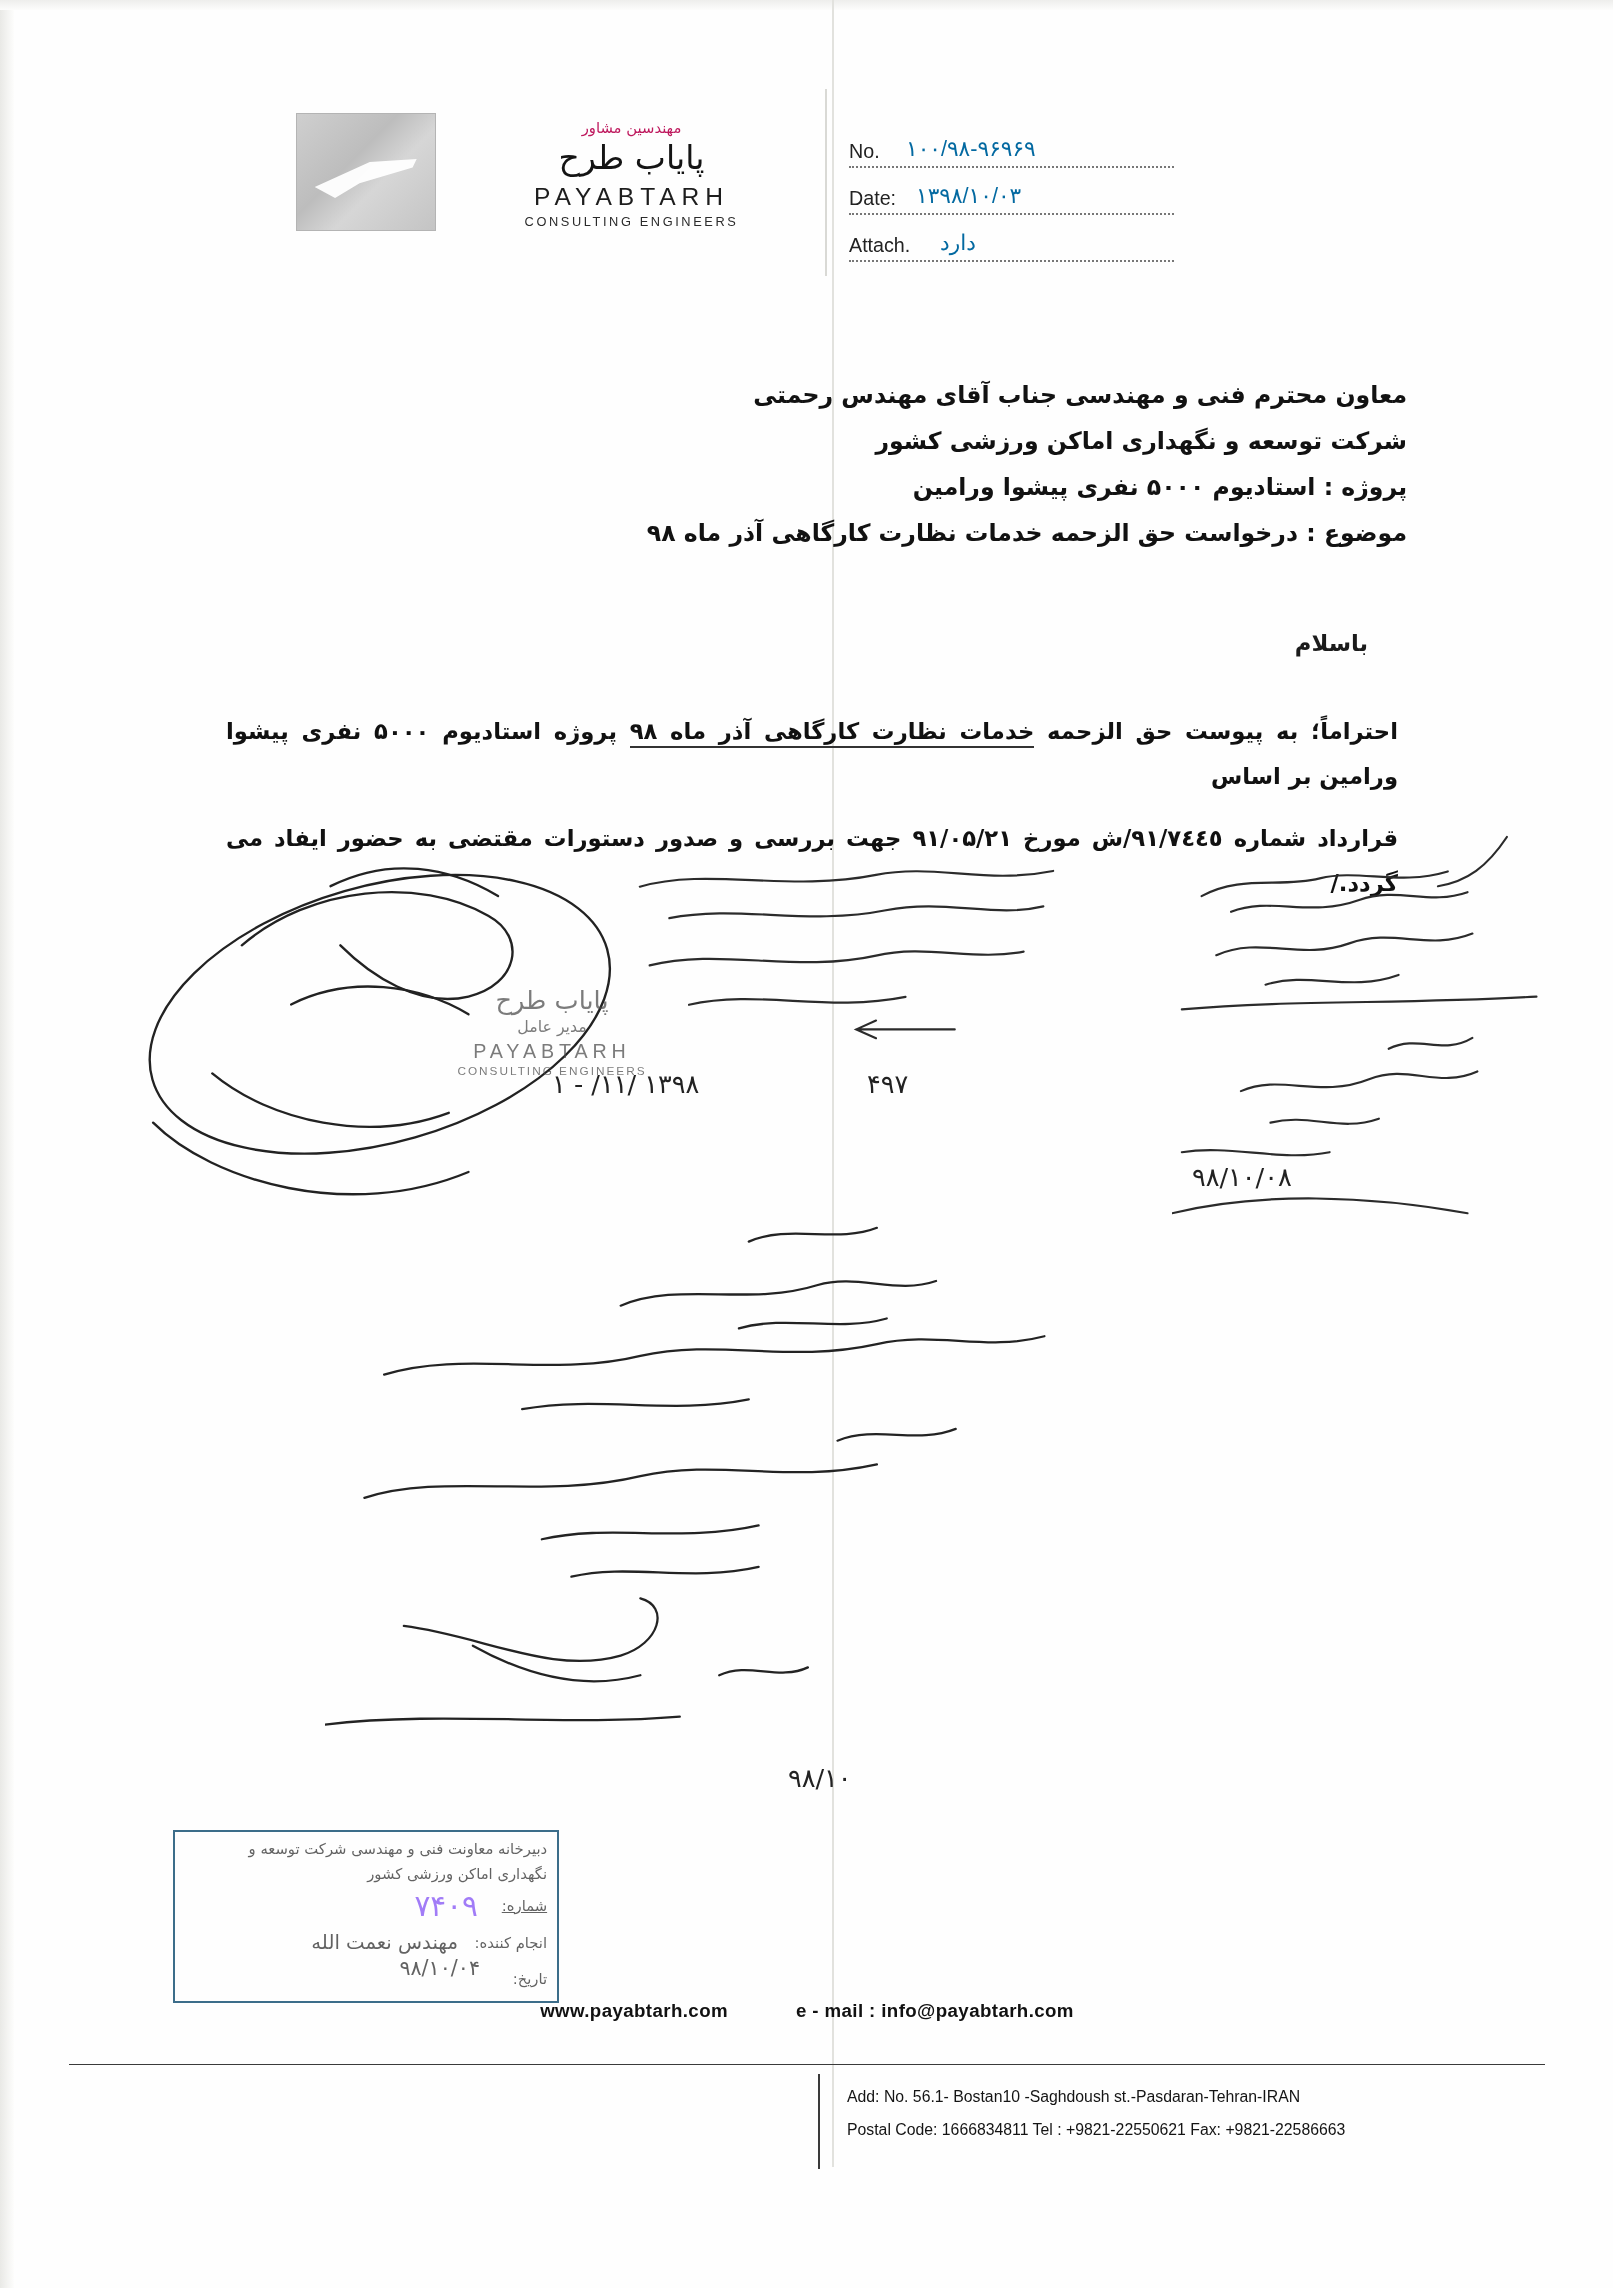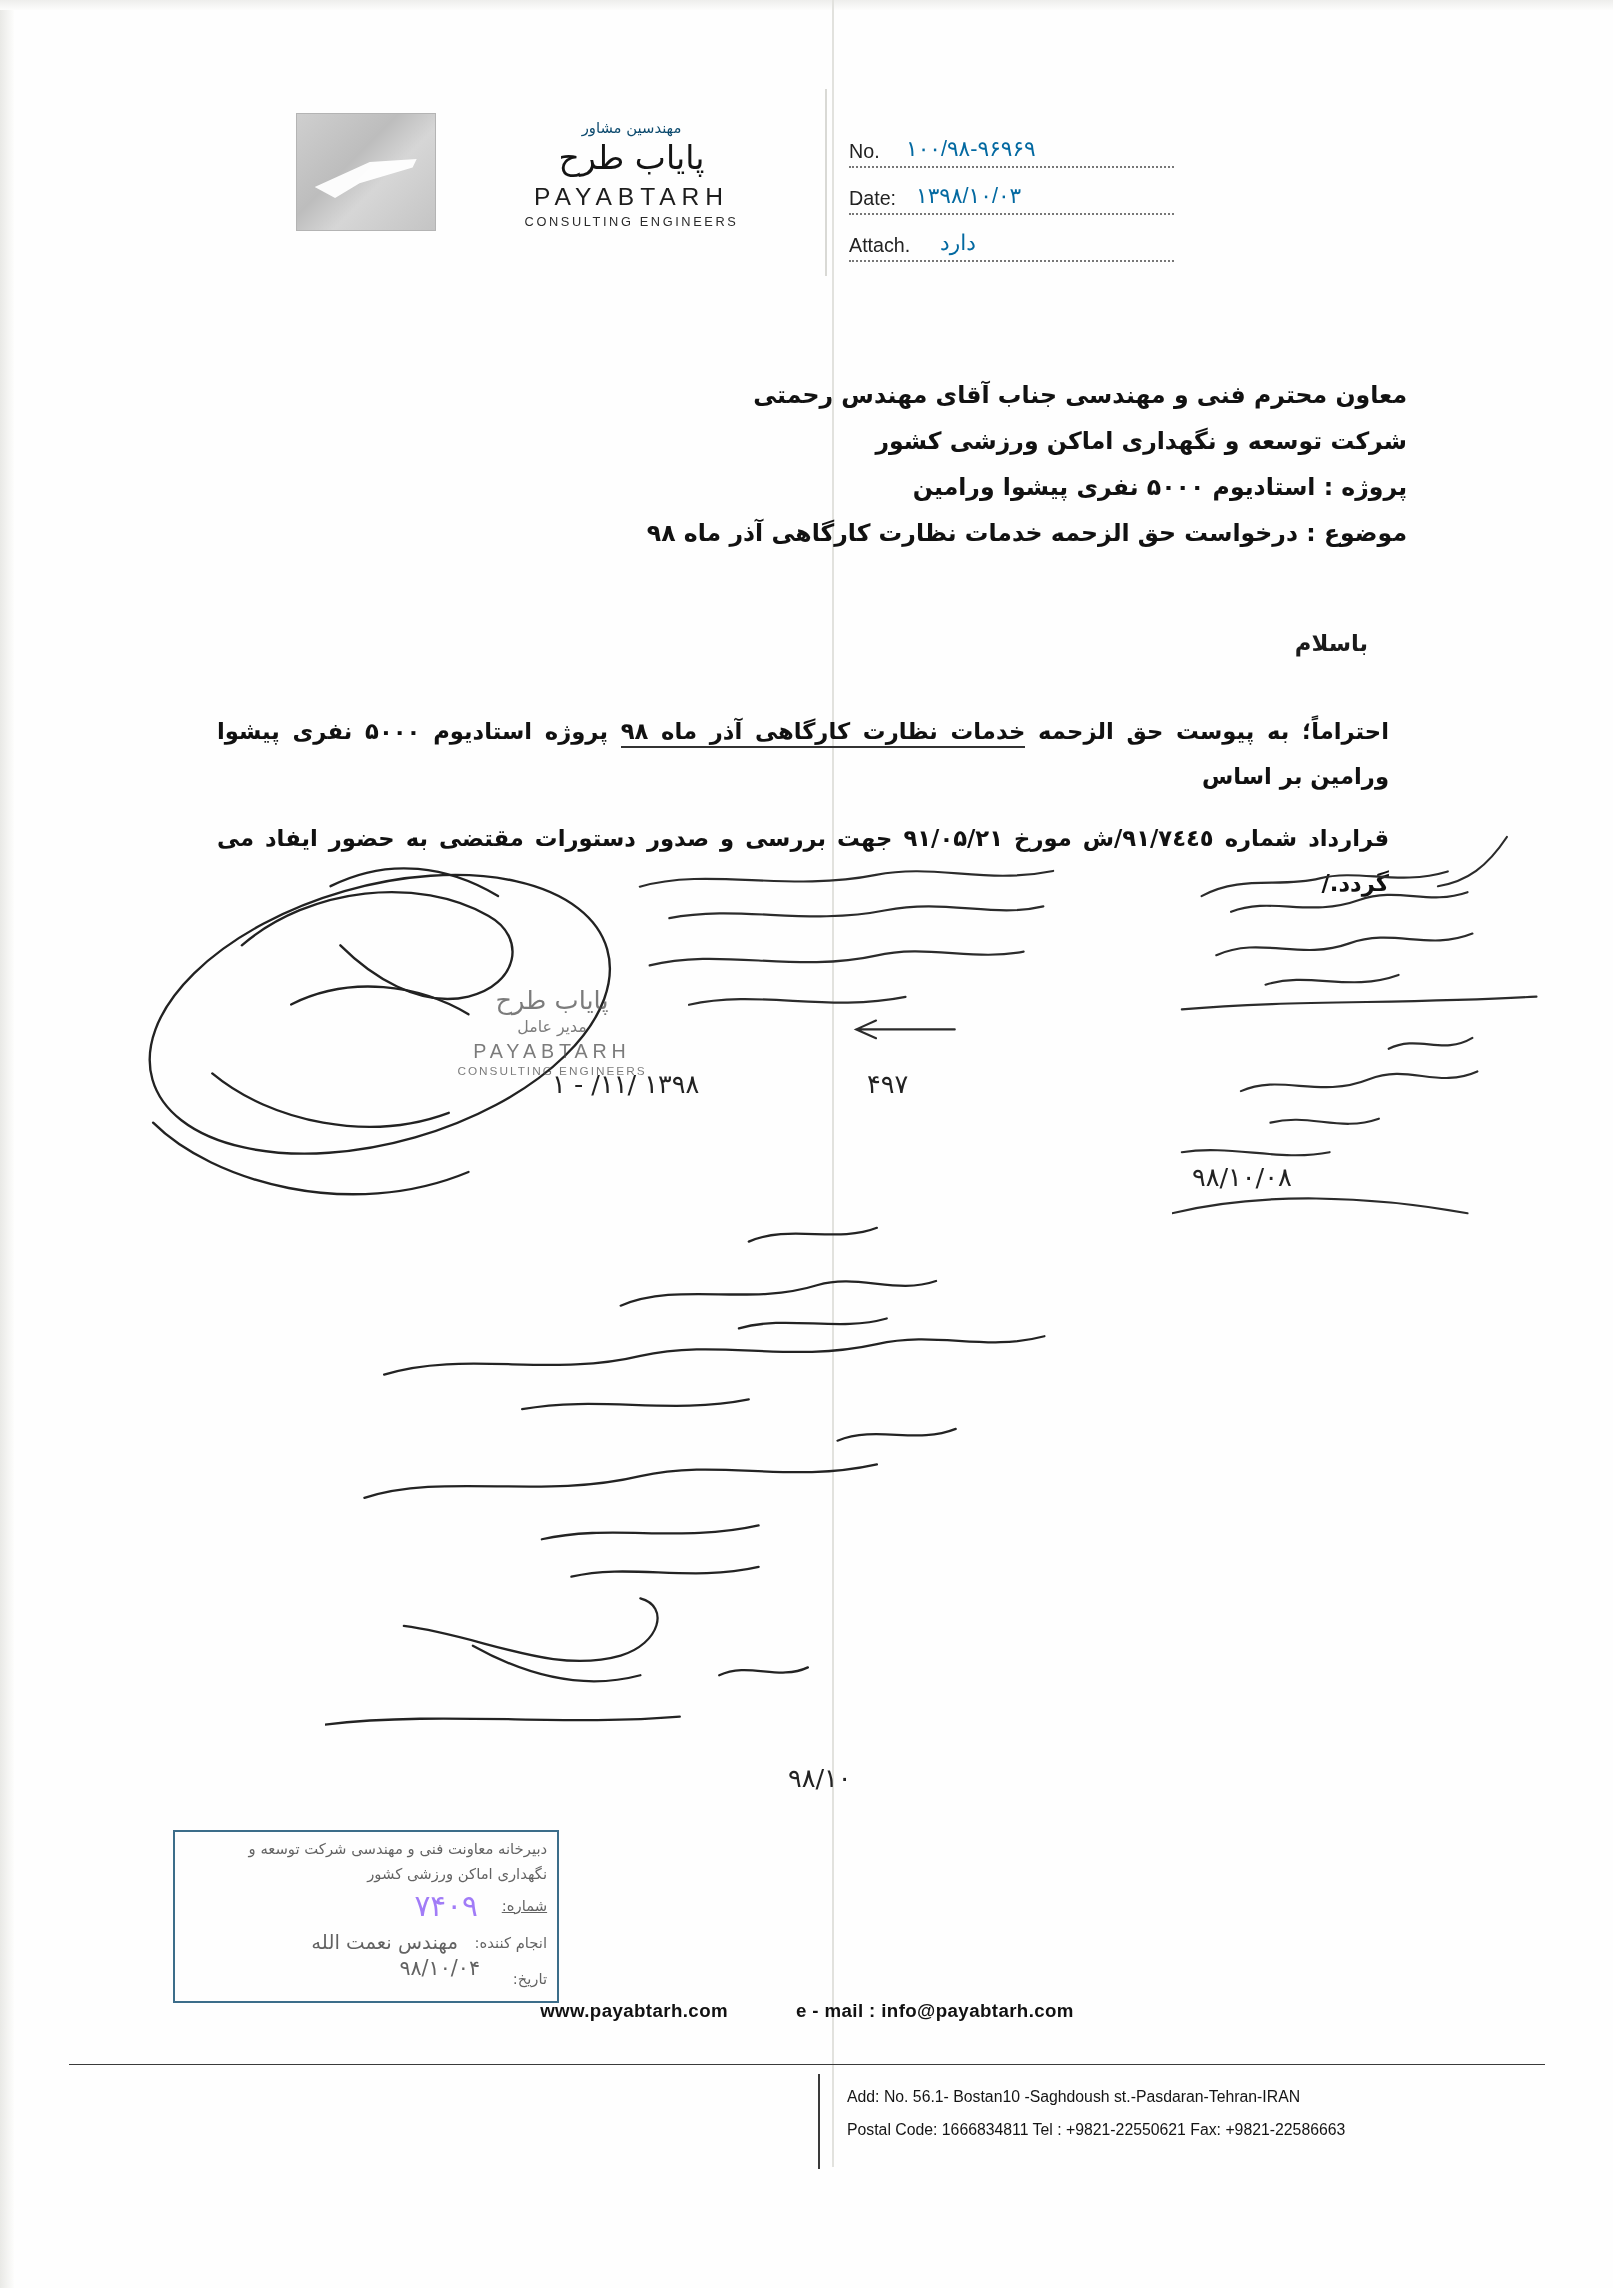--- a/index.html
+++ b/index.html
@@ -28,21 +28,21 @@
       linear-gradient(135deg,#cfcfcf 0%,#bdbdbd 40%,#d6d6d6 60%,#c4c4c4 100%);
     border:1px solid #b4b4b4;
   }
   .logo-swoosh{
     position:absolute;left:17.7px;top:45px;width:102px;height:39px;
     background:#fff;
     clip-path:polygon(0% 72%, 54% 8%, 100% 0%, 96% 22%, 44% 62%, 20% 100%);
     opacity:.95;
   }
   .brand{position:absolute;left:158px;top:5.9px;width:355px;text-align:center;}
-  .brand .fa-top{font-size:14.8px;color:#0c4a6e;letter-spacing:0px;direction:rtl;}
+  .brand .fa-top{font-size:14.8px;color:#be185d;letter-spacing:0px;direction:rtl;}
   .brand .fa-main{font-size:33px;color:#141414;margin-top:2px;direction:rtl;font-family:"DejaVu Sans",sans-serif;}
   .brand .en-main{font-size:24.6px;letter-spacing:5.9px;color:#1d1d1d;margin-top:5.9px;font-family:"Liberation Sans",sans-serif;}
   .brand .en-sub{font-size:12.8px;letter-spacing:2.6px;color:#2b2b2b;margin-top:3px;font-family:"Liberation Sans",sans-serif;}
 
   .head-divider{position:absolute;left:825px;top:89px;width:2px;height:187px;background:#d9d9d5;}
 
   
   .refblock{position:absolute;left:849px;top:136px;width:325px;font-family:"Liberation Sans",sans-serif;}
   .refrow{position:relative;height:47px;font-size:19.7px;color:#222;}
   .refrow .lbl{position:absolute;left:0;top:3.9px;}
@@ -51,21 +51,21 @@
   #ref-no .val{left:57px;}
   #ref-date .val{left:67px;}
   #ref-attach .val{left:91px;}
 
   
   .addressee{position:absolute;right:207px;top:372px;width:995px;text-align:right;direction:rtl;}
   .addressee div{font-size:23.6px;line-height:1.95;font-weight:bold;color:#121212;}
 
   .salutation{position:absolute;right:246px;top:630px;font-size:22.7px;direction:rtl;font-weight:bold;}
 
-  .body-text{position:absolute;right:225px;top:709px;width:1172px;direction:rtl;text-align:justify;}
+  .body-text{position:absolute;right:216px;top:709px;width:1172px;direction:rtl;text-align:justify;}
   .body-text p{margin:0 0 15.8px 0;font-size:22.7px;line-height:2.0;font-weight:bold;color:#111;}
   .underline-a{border-bottom:2px solid #333;padding-bottom:2px;}
 
   
   .ink{position:absolute;pointer-events:none;}
   .ink svg{display:block;}
 
   
   .stamp-payab{
     position:absolute;left:424px;top:985px;width:256px;height:118px;

